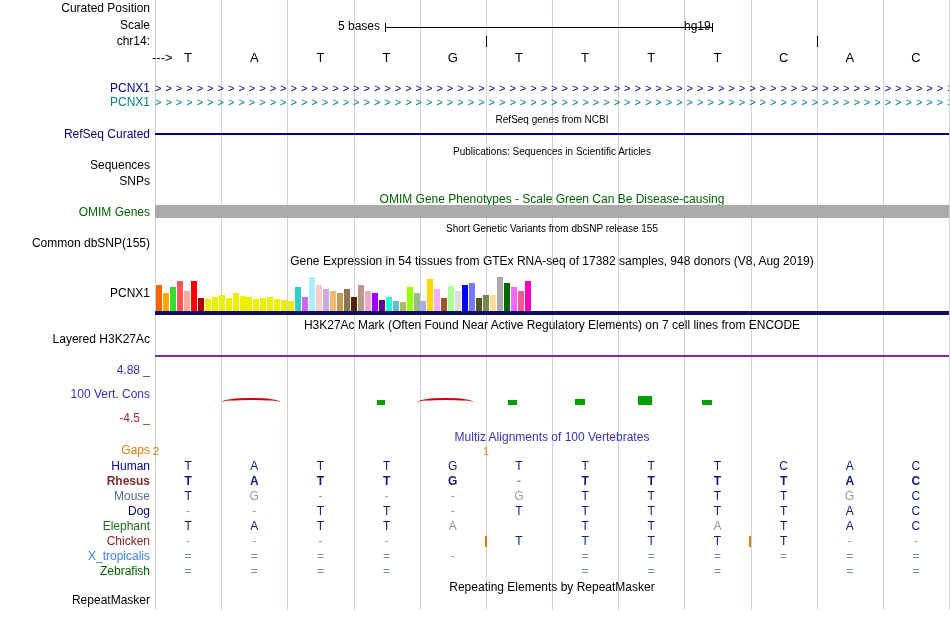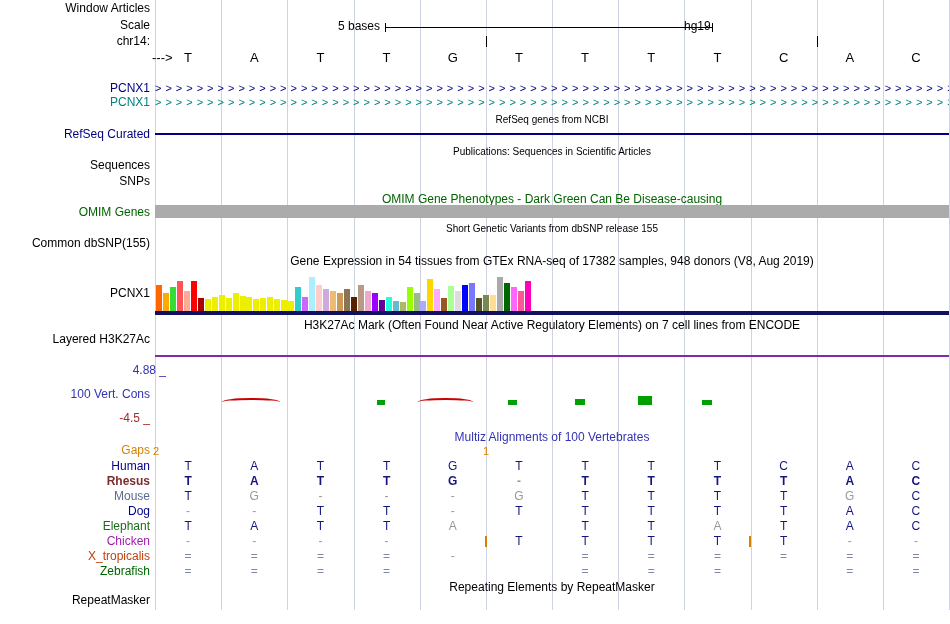--- a/index.html
+++ b/index.html
@@ -41,21 +41,21 @@
       <div class="gridline" style="left: 486px;"></div>
       <div class="gridline" style="left: 552px;"></div>
       <div class="gridline" style="left: 618px;"></div>
       <div class="gridline" style="left: 684px;"></div>
       <div class="gridline" style="left: 751px;"></div>
       <div class="gridline" style="left: 817px;"></div>
       <div class="gridline" style="left: 883px;"></div>
       <div class="gridline" style="left: 949px;"></div>
     </div>
 
-  <div class="left-label" style="top:2px">Window Articles</div>
+  <div class="left-label" style="top:2px">Curated Position</div>
 
   <div class="left-label" style="top:19px">Scale</div>
   <div class="abs" style="top:19px;left:255px;width:125px;text-align:right">5 bases</div>
   <div class="scalebar" style="top:27px;left:385px;width:327px"></div>
   <div class="tick" style="top:23px;left:385px;height:9px"></div>
   <div class="tick" style="top:23px;left:712px;height:9px"></div>
   <div class="abs" style="top:19px;left:684px">hg19</div>
 
   <div class="left-label" style="top:35px">chr14:</div>
   <div class="tick" style="top:36px;left:486px;height:11px"></div>
@@ -83,21 +83,21 @@
   <div class="arrow-row" style="top: 96px; color: rgb(0, 128, 128);">&gt;&gt;&gt;&gt;&gt;&gt;&gt;&gt;&gt;&gt;&gt;&gt;&gt;&gt;&gt;&gt;&gt;&gt;&gt;&gt;&gt;&gt;&gt;&gt;&gt;&gt;&gt;&gt;&gt;&gt;&gt;&gt;&gt;&gt;&gt;&gt;&gt;&gt;&gt;&gt;&gt;&gt;&gt;&gt;&gt;&gt;&gt;&gt;&gt;&gt;&gt;&gt;&gt;&gt;&gt;&gt;&gt;&gt;&gt;&gt;&gt;&gt;&gt;&gt;&gt;&gt;&gt;&gt;&gt;&gt;&gt;&gt;&gt;&gt;&gt;&gt;&gt;&gt;&gt;&gt;&gt;&gt;&gt;&gt;&gt;&gt;&gt;&gt;&gt;&gt;&gt;&gt;&gt;&gt;&gt;&gt;&gt;&gt;&gt;&gt;&gt;&gt;&gt;&gt;&gt;&gt;&gt;&gt;&gt;&gt;&gt;&gt;&gt;&gt;&gt;&gt;&gt;&gt;&gt;&gt;&gt;&gt;&gt;&gt;&gt;&gt;&gt;&gt;&gt;&gt;</div>
 
   <div class="center-title small" style="top:114px">RefSeq genes from NCBI</div>
   <div class="left-label" style="top: 128px; color: rgb(0, 0, 128);">RefSeq Curated</div>
   <div class="hline" style="top: 133px; height: 2px; background: rgb(0, 0, 128);"></div>
 
   <div class="center-title small" style="top:146px">Publications: Sequences in Scientific Articles</div>
   <div class="left-label" style="top:159px">Sequences</div>
   <div class="left-label" style="top:175px">SNPs</div>
 
-  <div class="center-title" style="top: 192px; color: rgb(0, 100, 0);">OMIM Gene Phenotypes - Dark Green Can Be Disease-causing</div>
+  <div class="center-title" style="top: 192px; color: rgb(0, 100, 0);">OMIM Gene Phenotypes - Scale Green Can Be Disease-causing</div>
   <div class="hline" style="top: 205px; height: 13px; background: rgb(171, 171, 171);"></div>
   <div class="left-label" style="top: 206px; color: rgb(0, 100, 0);">OMIM Genes</div>
 
   <div class="center-title small" style="top:223px">Short Genetic Variants from dbSNP release 155</div>
   <div class="left-label" style="top:237px">Common dbSNP(155)</div>
 
   <div class="center-title" style="top:254px">Gene Expression in 54 tissues from GTEx RNA-seq of 17382 samples, 948 donors (V8, Aug 2019)</div>
   <div class="left-label" style="top:287px">PCNX1</div>
   <div class="layer">
       <div class="gtex-bar" style="left: 156px; top: 285px; height: 26px; background: rgb(255, 102, 0);"></div>
@@ -154,21 +154,21 @@
       <div class="gtex-bar" style="left: 510.96px; top: 287px; height: 24px; background: rgb(255, 102, 255);"></div>
       <div class="gtex-bar" style="left: 517.92px; top: 291px; height: 20px; background: rgb(255, 85, 153);"></div>
       <div class="gtex-bar" style="left: 524.88px; top: 281px; height: 30px; background: rgb(255, 0, 187);"></div>
     </div>
   <div class="hline" style="top: 311px; height: 4px; background: rgb(16, 16, 94);"></div>
 
   <div class="center-title" style="top:318px">H3K27Ac Mark (Often Found Near Active Regulatory Elements) on 7 cell lines from ENCODE</div>
   <div class="left-label" style="top:333px">Layered H3K27Ac</div>
   <div class="hline" style="top: 355px; height: 2px; background: rgb(129, 43, 166);"></div>
 
-  <div class="left-label" style="top: 364px; color: rgb(51, 51, 178); margin-left: 16px;">4.88 _</div>
+  <div class="left-label" style="top: 364px; color: rgb(51, 51, 178);">4.88 _</div>
   <div class="left-label" style="top: 388px; color: rgb(51, 51, 178);">100 Vert. Cons</div>
   <div class="left-label" style="top: 412px; color: rgb(165, 42, 42);">-4.5 _</div>
   <div class="layer">
       <div class="cons-arc" style="left: 222px; width: 58px; height: 4px; top: 398px; border-top-color: rgb(204, 0, 0);"></div>
       <div class="cons-bar" style="left: 377px; width: 8px; height: 5px; top: 400px; background: rgb(0, 160, 0);"></div>
       <div class="cons-arc" style="left: 418px; width: 55px; height: 4px; top: 398px; border-top-color: rgb(204, 0, 0);"></div>
       <div class="cons-bar" style="left: 508px; width: 9px; height: 5px; top: 400px; background: rgb(0, 160, 0);"></div>
       <div class="cons-bar" style="left: 575px; width: 10px; height: 6px; top: 399px; background: rgb(0, 160, 0);"></div>
       <div class="cons-bar" style="left: 638px; width: 14px; height: 9px; top: 396px; background: rgb(0, 160, 0);"></div>
       <div class="cons-bar" style="left: 702px; width: 10px; height: 5px; top: 400px; background: rgb(0, 160, 0);"></div>
@@ -249,35 +249,35 @@
         <span class="mz-cell" style="left: 353.5px; width: 66.1667px; color: rgb(21, 21, 126);">T</span>
         <span class="mz-cell" style="left: 419.667px; width: 66.1667px; color: rgb(153, 153, 153);">A</span>
         <span class="mz-cell" style="left: 552px; width: 66.1667px; color: rgb(21, 21, 126);">T</span>
         <span class="mz-cell" style="left: 618.167px; width: 66.1667px; color: rgb(21, 21, 126);">T</span>
         <span class="mz-cell" style="left: 684.333px; width: 66.1667px; color: rgb(153, 153, 153);">A</span>
         <span class="mz-cell" style="left: 750.5px; width: 66.1667px; color: rgb(21, 21, 126);">T</span>
         <span class="mz-cell" style="left: 816.667px; width: 66.1667px; color: rgb(21, 21, 126);">A</span>
         <span class="mz-cell" style="left: 882.833px; width: 66.1667px; color: rgb(21, 21, 126);">C</span>
       </div>
       <div class="mz-row" style="top: 534px;">
-        <span class="mz-label" style="color: #a21caf;">Chicken</span>
+        <span class="mz-label" style="color: #7f1d1d;">Chicken</span>
         <span class="mz-cell" style="left: 155px; width: 66.1667px; color: rgb(153, 153, 153);">-</span>
         <span class="mz-cell" style="left: 221.167px; width: 66.1667px; color: rgb(153, 153, 153);">-</span>
         <span class="mz-cell" style="left: 287.333px; width: 66.1667px; color: rgb(153, 153, 153);">-</span>
         <span class="mz-cell" style="left: 353.5px; width: 66.1667px; color: rgb(153, 153, 153);">-</span>
         <span class="mz-cell" style="left: 485.833px; width: 66.1667px; color: rgb(21, 21, 126);">T</span>
         <span class="mz-cell" style="left: 552px; width: 66.1667px; color: rgb(21, 21, 126);">T</span>
         <span class="mz-cell" style="left: 618.167px; width: 66.1667px; color: rgb(21, 21, 126);">T</span>
         <span class="mz-cell" style="left: 684.333px; width: 66.1667px; color: rgb(21, 21, 126);">T</span>
         <span class="mz-cell" style="left: 750.5px; width: 66.1667px; color: rgb(21, 21, 126);">T</span>
         <span class="mz-cell" style="left: 816.667px; width: 66.1667px; color: rgb(153, 153, 153);">-</span>
         <span class="mz-cell" style="left: 882.833px; width: 66.1667px; color: rgb(153, 153, 153);">-</span>
       </div>
       <div class="mz-row" style="top: 549px;">
-        <span class="mz-label" style="color: #c2410c;">X_tropicalis</span>
+        <span class="mz-label" style="color: #3b82f6;">X_tropicalis</span>
         <span class="mz-cell" style="left: 155px; width: 66.1667px; color: rgb(122, 138, 166);">=</span>
         <span class="mz-cell" style="left: 221.167px; width: 66.1667px; color: rgb(122, 138, 166);">=</span>
         <span class="mz-cell" style="left: 287.333px; width: 66.1667px; color: rgb(122, 138, 166);">=</span>
         <span class="mz-cell" style="left: 353.5px; width: 66.1667px; color: rgb(122, 138, 166);">=</span>
         <span class="mz-cell" style="left: 419.667px; width: 66.1667px; color: rgb(153, 153, 153);">-</span>
         <span class="mz-cell" style="left: 552px; width: 66.1667px; color: rgb(122, 138, 166);">=</span>
         <span class="mz-cell" style="left: 618.167px; width: 66.1667px; color: rgb(122, 138, 166);">=</span>
         <span class="mz-cell" style="left: 684.333px; width: 66.1667px; color: rgb(122, 138, 166);">=</span>
         <span class="mz-cell" style="left: 750.5px; width: 66.1667px; color: rgb(122, 138, 166);">=</span>
         <span class="mz-cell" style="left: 816.667px; width: 66.1667px; color: rgb(122, 138, 166);">=</span>

